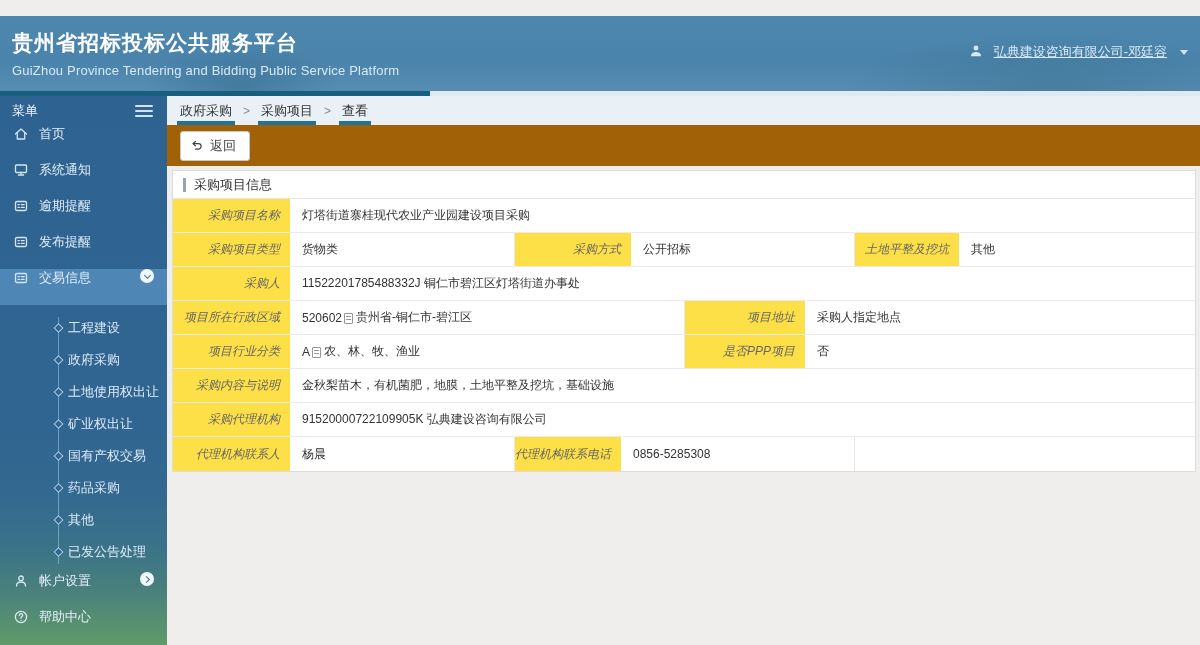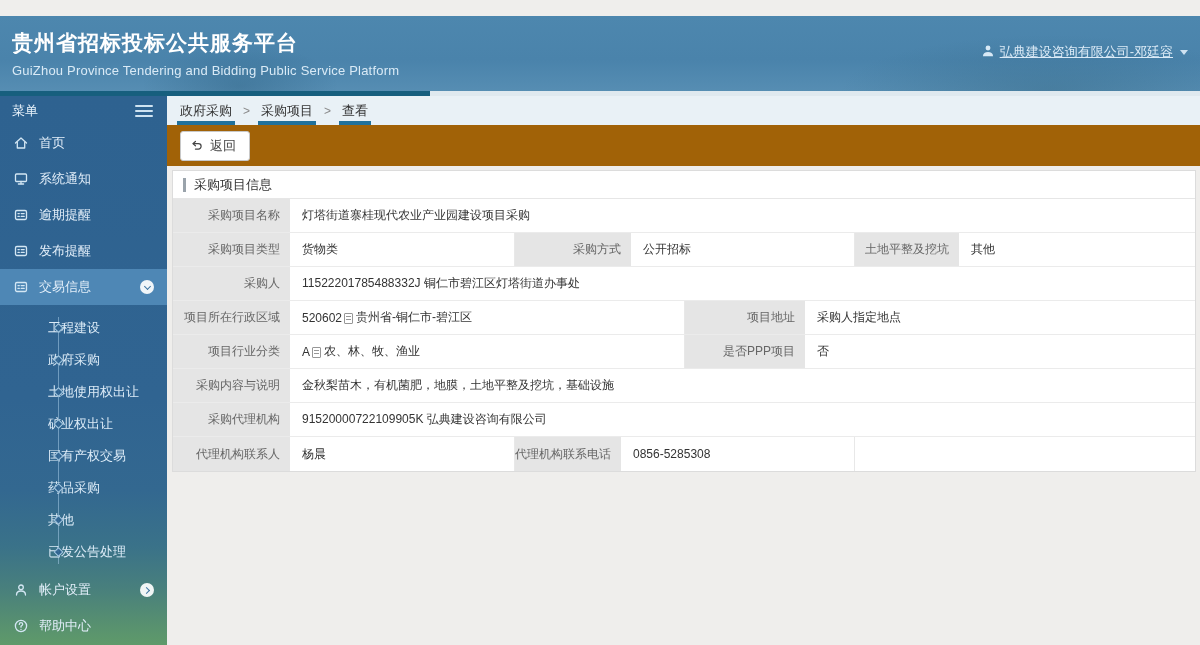--- a/index.html
+++ b/index.html
@@ -10,52 +10,52 @@
   
   .header { position:relative; height:80px; flex:0 0 80px;
     background:
       radial-gradient(140px 60px at 240px 70px, rgba(20,70,100,.25), rgba(20,70,100,0) 70%),
       radial-gradient(300px 80px at 1050px 75px, rgba(40,90,115,.30), rgba(40,90,115,0) 70%),
       linear-gradient(180deg,#4d87ae 0%,#4a83ab 55%,#588fb4 100%);
     color:#fff;margin-top:16px; }
   .header-titles { position:absolute; left:12px; top:13px; }
   .header-title { font-size:21px; font-weight:bold; letter-spacing:1px; color:#ffffff; }
   .header-subtitle { font-size:13px; color:#d9eaf6; margin-top:6px; letter-spacing:.2px; }
-  .header-user { position:absolute; right:12px; top:27px; display:flex; align-items:center; gap:5px;
+  .header-user { position:absolute; right:12px; top:27px; display:flex; align-items:center; gap:11px;
     color:#dcebf7; font-size:13px; cursor:pointer; }
   .header-user .uname { text-decoration:underline; }
   .caret-down { width:0; height:0; border-left:4px solid transparent; border-right:4px solid transparent;
     border-top:5px solid #cfe2f1; margin-left:2px; }
   .header-accent-dark { position:absolute; left:0; bottom:0; width:430px; height:5px; background:#175f7e; }
   .header-accent-light { position:absolute; left:430px; right:0; bottom:0; height:5px; background:#dfe9ef; }
 
   
   .body { flex:1; display:flex; min-height:0; }
 
   
   .sidebar { width:167px; flex:0 0 167px; overflow:hidden; color:#e2eef9; font-size:13px;
     background:linear-gradient(180deg,#2e6290 0%,#306491 55%,#336890 72%,#3a7289 82%,#49807c 90%,#579070 96%,#5f9a6a 100%); }
   .menu-header { height:29px; display:flex; align-items:center; justify-content:space-between;
     padding:0 14px 0 12px; }
   .menu-header-label { font-size:13px; color:#e9f3fb; }
   .hamburger { width:18px; cursor:pointer; }
   .hamburger span { display:block; height:2px; background:#cfe3f1; margin:3px 0; border-radius:1px; }
-  .nav-item { height:36px; display:flex; align-items:center; padding:0 13px 0 12px; cursor:pointer; position:relative; }
+  .nav-item { height:36px; display:flex; align-items:flex-start; padding:0 13px 0 12px; cursor:pointer; position:relative; }
   .nav-item.selected { background:#4e87b5; }
   .nav-icon { width:17px; height:17px; margin-right:10px; flex:0 0 17px; display:flex; align-items:center; justify-content:center; }
   .nav-icon svg { width:16px; height:16px; stroke:#d4e7f4; fill:none; stroke-width:1.3; stroke-linecap:round; stroke-linejoin:round; }
   .nav-label { flex:1; color:#e2eef9; }
   .chev-circle { width:14px; height:14px; border-radius:50%; background:rgba(255,255,255,.92);
     display:flex; align-items:center; justify-content:center; flex:0 0 14px; }
   .chev { width:5px; height:5px; border-right:1.5px solid #3d74a0; border-bottom:1.5px solid #3d74a0; }
   .chev.down { transform:rotate(45deg); margin-top:-2px; }
   .chev.right { transform:rotate(-45deg); margin-left:-2px; }
   .submenu { position:relative; padding:7px 0 4px 0; }
   .submenu-line { position:absolute; left:58px; top:12px; bottom:8px; width:1px; background:rgba(165,203,230,.55); }
-  .sub-item { height:32px; line-height:32px; padding-left:48px; position:relative; cursor:pointer; color:#dcebf7; }
+  .sub-item { height:32px; line-height:32px; padding-left:68px; position:relative; cursor:pointer; color:#dcebf7; }
   .sub-item::before { content:""; position:absolute; left:55px; top:50%; width:5px; height:5px;
     border:1px solid #a9cce4; background:rgba(46,98,144,.9); transform:translateY(-50%) rotate(45deg); }
 
   
   .content { flex:1; display:flex; flex-direction:column; background:#efeeec; min-width:0; }
   .breadcrumb-bar { height:29px; flex:0 0 29px; background:#e9f1f6; display:flex; align-items:stretch; padding-left:8px; }
   .crumb { position:relative; display:flex; align-items:center; padding:0 3px; margin:0 2px; font-size:13px; color:#333; cursor:pointer; }
   .crumb::after { content:""; position:absolute; left:0; right:0; bottom:0; height:4px; background:#20719b; }
   .crumb-sep { display:flex; align-items:center; font-size:12px; color:#8a8a8a; margin:0 6px; }
 
@@ -66,22 +66,22 @@
 
   .panel { margin:4px 4px 0 5px; background:#fff; border:1px solid #dcdcdc; }
   .panel-header { height:28px; display:flex; align-items:center; padding-left:10px; border-bottom:1px solid #e6e6e6; }
   .panel-title-bar { width:3px; height:14px; background:#9aa3ab; margin-right:8px; }
   .panel-title { font-size:13px; color:#333; }
 
   .ptable { font-size:12px; }
   .prow { display:flex; height:34px; border-bottom:1px solid #ebebeb; }
   .prow:last-child { border-bottom:none; }
   .cell { display:flex; align-items:center; }
-  .cell-label { background:#e5e5e5; color:#666; justify-content:flex-end; padding-right:10px; text-align:right;
-    border-left:1px solid #e8e8e8; }
+  .cell-label { background:#fde047; color:#666; justify-content:flex-end; padding-right:10px; text-align:right;
+    border-left:1px solid #e8e8e8;font-style:italic; }
   .cell-label.first { border-left:none; }
   .cell-value { background:#fff; color:#333; padding-left:12px; padding-right:8px; white-space:nowrap; overflow:hidden; }
   .cell-empty { background:#fff; border-left:1px solid #e8e8e8; flex:1; }
   .w-label { width:117px; flex:0 0 117px; }
   .w-l105 { width:105px; flex:0 0 105px; }
   .w-l121 { width:121px; flex:0 0 121px; }
   .w-l107 { width:107px; flex:0 0 107px; }
   .w-v224 { width:224px; flex:0 0 224px; }
   .w-v223 { width:223px; flex:0 0 223px; }
   .w-v394 { width:394px; flex:0 0 394px; }

